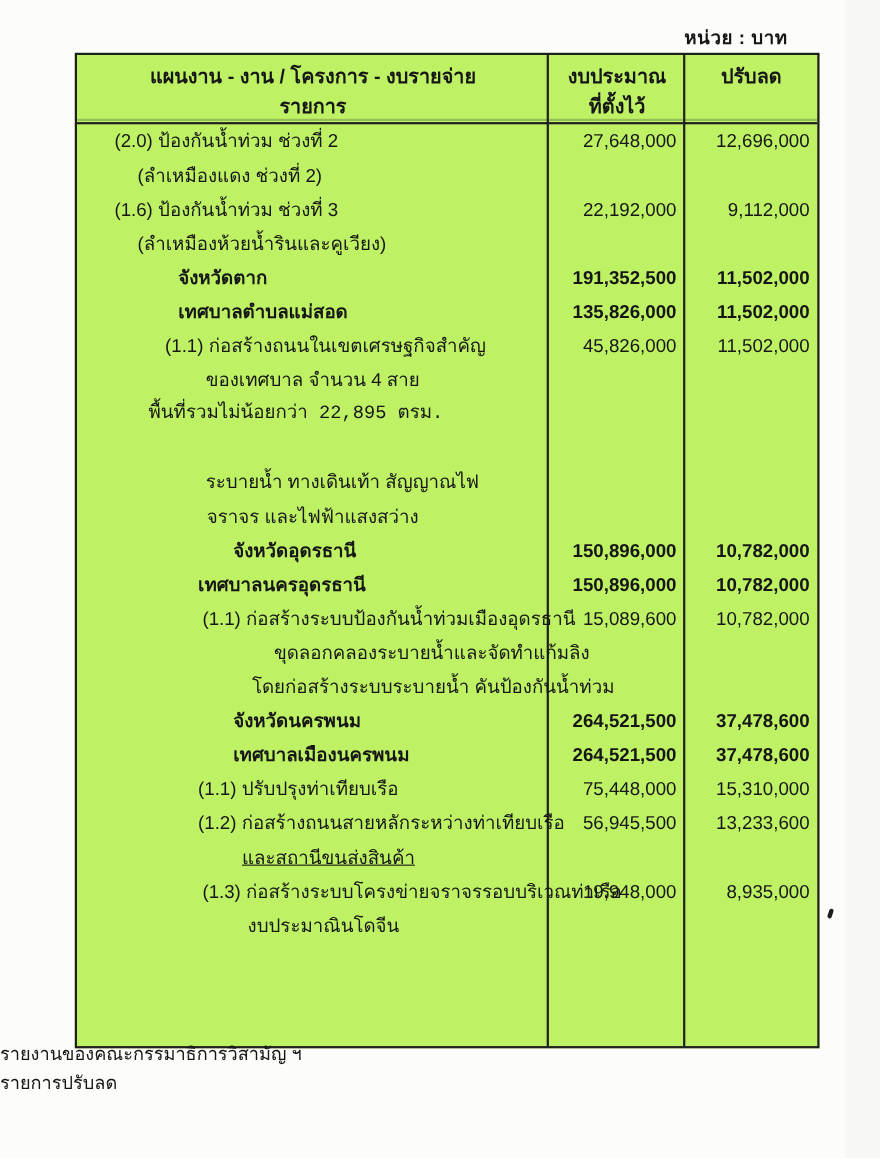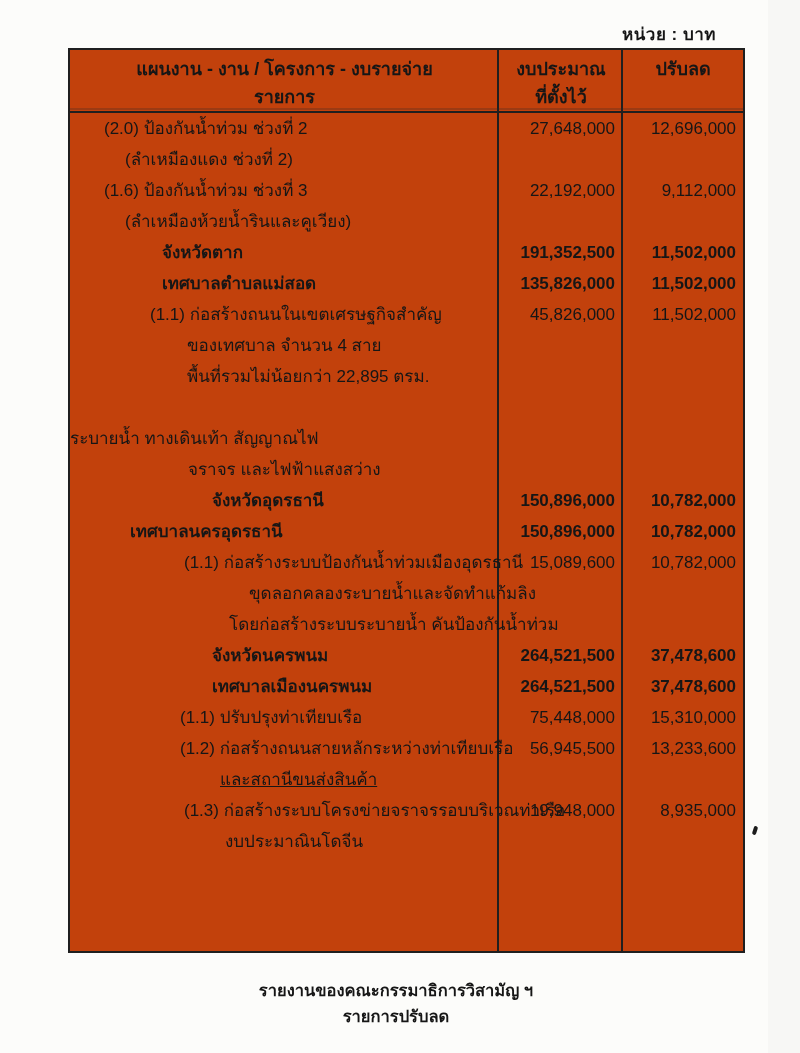--- a/index.html
+++ b/index.html
@@ -20,21 +20,21 @@
     top:20px; right:52px;
     font-size:17px; font-weight:700;
     letter-spacing:0.5px;
     white-space:nowrap;
   }
   .budget-table {
     position:absolute;
     left:68px; top:48px;
     width:673px; height:901px;        
     border:2px solid #1f1f1f;
-    background:#c2410c;
+    background:#bef264;
   }
   
   .vline { position:absolute; top:0; bottom:0; width:2px; background:#1f1f1f; }
   .vline-1 { left:427px; }
   .vline-2 { left:551px; }
   
   .hsep { position:absolute; left:0; right:0; top:61px; height:2px; background:#1f1f1f;
           box-shadow:0 -3px 0 rgba(40,40,40,.25); }
   .thead {
     position:absolute; left:0; top:0; right:0; height:61px;
@@ -43,22 +43,22 @@
   .th { text-align:center; font-weight:700; font-size:18px; line-height:28px; padding-top:5px; }
   .th .l2 { display:block;text-align:center; }
   .tbody { position:absolute; left:0; top:63px; right:0; }
   .trow { display:grid; grid-template-columns:429px 124px 120px; height:31px; }
   .td { line-height:31px; font-size:17px; white-space:nowrap; }
   .td.c1 { overflow:visible; }
   .td.c2 { text-align:right; padding-right:8px; }
   .td.c3 { text-align:right; padding-right:7px; grid-column:3; padding-left:4px; }
   .trow.bold .td { font-weight:700; }
   .footer {
-    position:absolute; left:0; top:977px; width:792px;
-    text-align:center; font-weight:700; font-size:16.5px; line-height:26px;
+    position:absolute; left:0; top:946px; width:792px;
+    font-weight:400; font-size:16.5px; line-height:26px;
   }
   .scan-speck {
     position:absolute; left:753px; top:826px;
     width:4px; height:9px; background:#1c1c1c;
     border-radius:2px; transform:rotate(18deg);
   }
 </style>
 </head>
 <body>
 
@@ -120,45 +120,45 @@
           <div class="td c1" style="padding-left: 80px;">(1.1) ก่อสร้างถนนในเขตเศรษฐกิจสำคัญ</div>
           <div class="td c2">45,826,000</div>
           <div class="td c3">11,502,000</div>
         </div>
         <div class="trow">
           <div class="td c1" style="padding-left: 117px;">ของเทศบาล จำนวน 4 สาย</div>
           <div class="td c2"></div>
           <div class="td c3"></div>
         </div>
         <div class="trow">
-          <div class="td c1" style="padding-left: 117px;">พื้นที่รวมไม่น้อยกว่า 22,895 ตรม.</div>
-          <div class="td c2"></div>
-          <div class="td c3"></div>
-        </div>
-        <div class="trow">
-          <div class="td c2"></div>
-          <div class="td c3"></div>
-        </div>
-        <div class="trow">
-          <div class="td c1" style="">ระบายน้ำ ทางเดินเท้า สัญญาณไฟ</div>
+          <div class="td c1" style="padding-left: 65px; font-family: Liberation Mono, monospace;">พื้นที่รวมไม่น้อยกว่า 22,895 ตรม.</div>
+          <div class="td c2"></div>
+          <div class="td c3"></div>
+        </div>
+        <div class="trow">
+          <div class="td c2"></div>
+          <div class="td c3"></div>
+        </div>
+        <div class="trow">
+          <div class="td c1" style="padding-left: 117px;">ระบายน้ำ ทางเดินเท้า สัญญาณไฟ</div>
           <div class="td c2"></div>
           <div class="td c3"></div>
         </div>
         <div class="trow">
           <div class="td c1" style="padding-left: 118px;">จราจร และไฟฟ้าแสงสว่าง</div>
           <div class="td c2"></div>
           <div class="td c3"></div>
         </div>
         <div class="trow bold">
           <div class="td c1" style="padding-left: 142px;">จังหวัดอุดรธานี</div>
           <div class="td c2">150,896,000</div>
           <div class="td c3">10,782,000</div>
         </div>
         <div class="trow bold">
-          <div class="td c1" style="padding-left: 60px;">เทศบาลนครอุดรธานี</div>
+          <div class="td c1" style="padding-left: 110px;">เทศบาลนครอุดรธานี</div>
           <div class="td c2">150,896,000</div>
           <div class="td c3">10,782,000</div>
         </div>
         <div class="trow">
           <div class="td c1" style="padding-left: 114px;">(1.1) ก่อสร้างระบบป้องกันน้ำท่วมเมืองอุดรธานี</div>
           <div class="td c2">15,089,600</div>
           <div class="td c3">10,782,000</div>
         </div>
         <div class="trow">
           <div class="td c1" style="padding-left: 179px;">ขุดลอกคลองระบายน้ำและจัดทำแก้มลิง</div>

